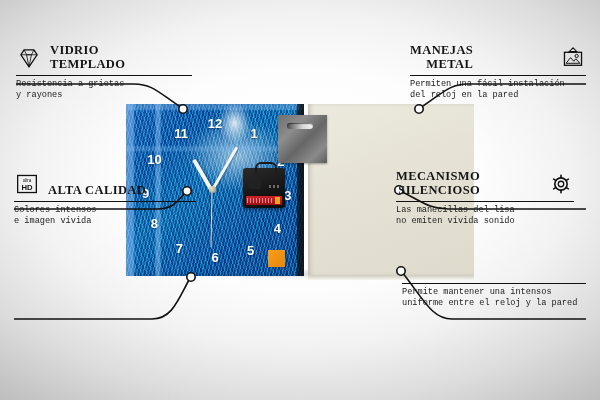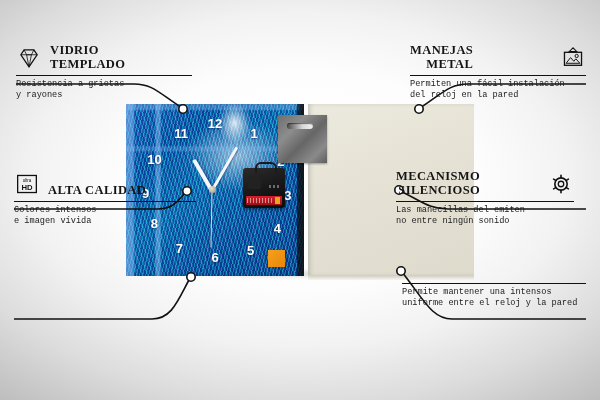--- a/index.html
+++ b/index.html
@@ -284,22 +284,22 @@
           <g stroke="#111" stroke-width="2" fill="none" stroke-linecap="round">
             <path d="M16 3.2 L16 6.2 M16 21.8 L16 24.8 M6.9 8 L9.5 9.5 M22.5 18.5 L25.1 20 M6.9 20 L9.5 18.5 M22.5 9.5 L25.1 8"></path>
           </g>
           <circle cx="16" cy="14" r="7.6" fill="none" stroke="#111" stroke-width="2"></circle>
           <circle cx="16" cy="14" r="3.4" fill="none" stroke="#111" stroke-width="1.6"></circle>
         </svg>
       </span>
     </div>
     <div class="rule"></div>
     <div class="desc">
-      <span>Las manecillas del emiten</span><br>
-      <span>no entre ningún sonido</span>
+      <span>Las manecillas del lisa</span><br>
+      <span>no emiten vívida sonido</span>
     </div>
   </div>
 
   <div class="callout right" style="left:402px;top:279px;width:184px;">
     <div class="rule"></div>
     <div class="desc">
       <span>Permite mantener una intensos</span><br>
       <span>uniforme entre el reloj y la pared</span>
     </div>
   </div>

